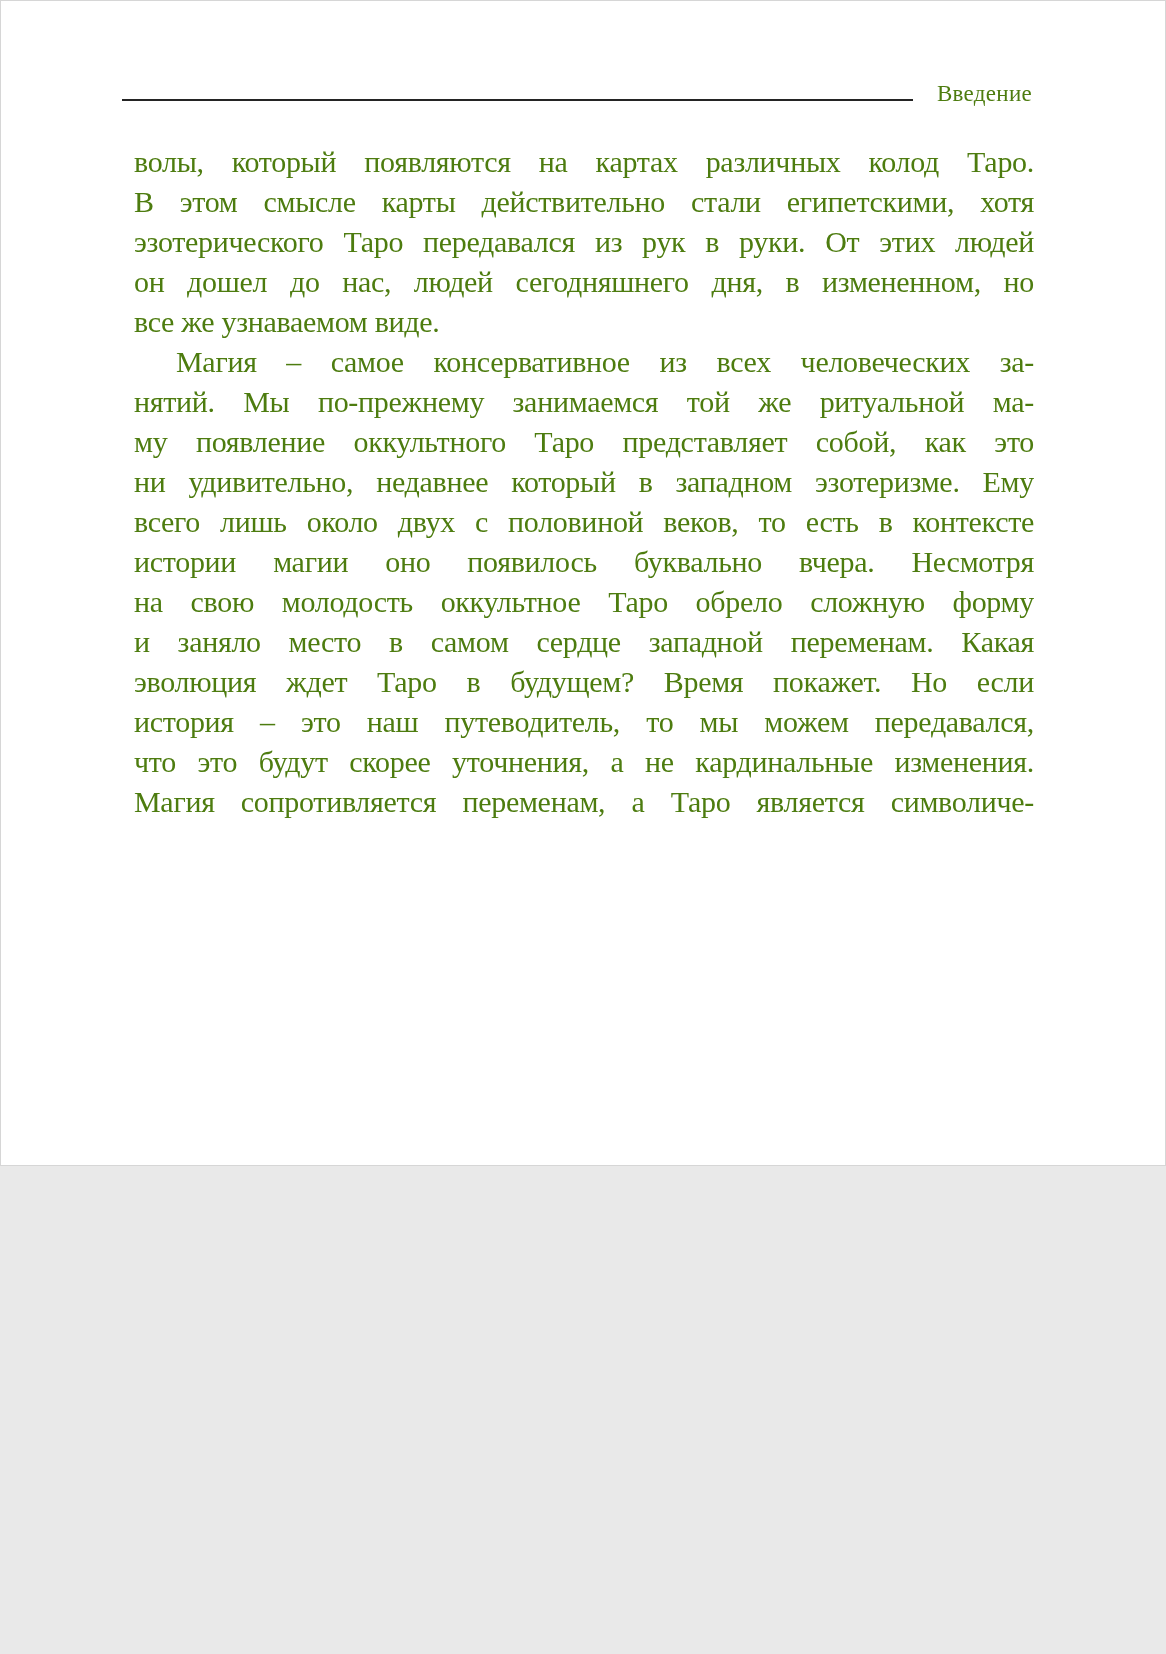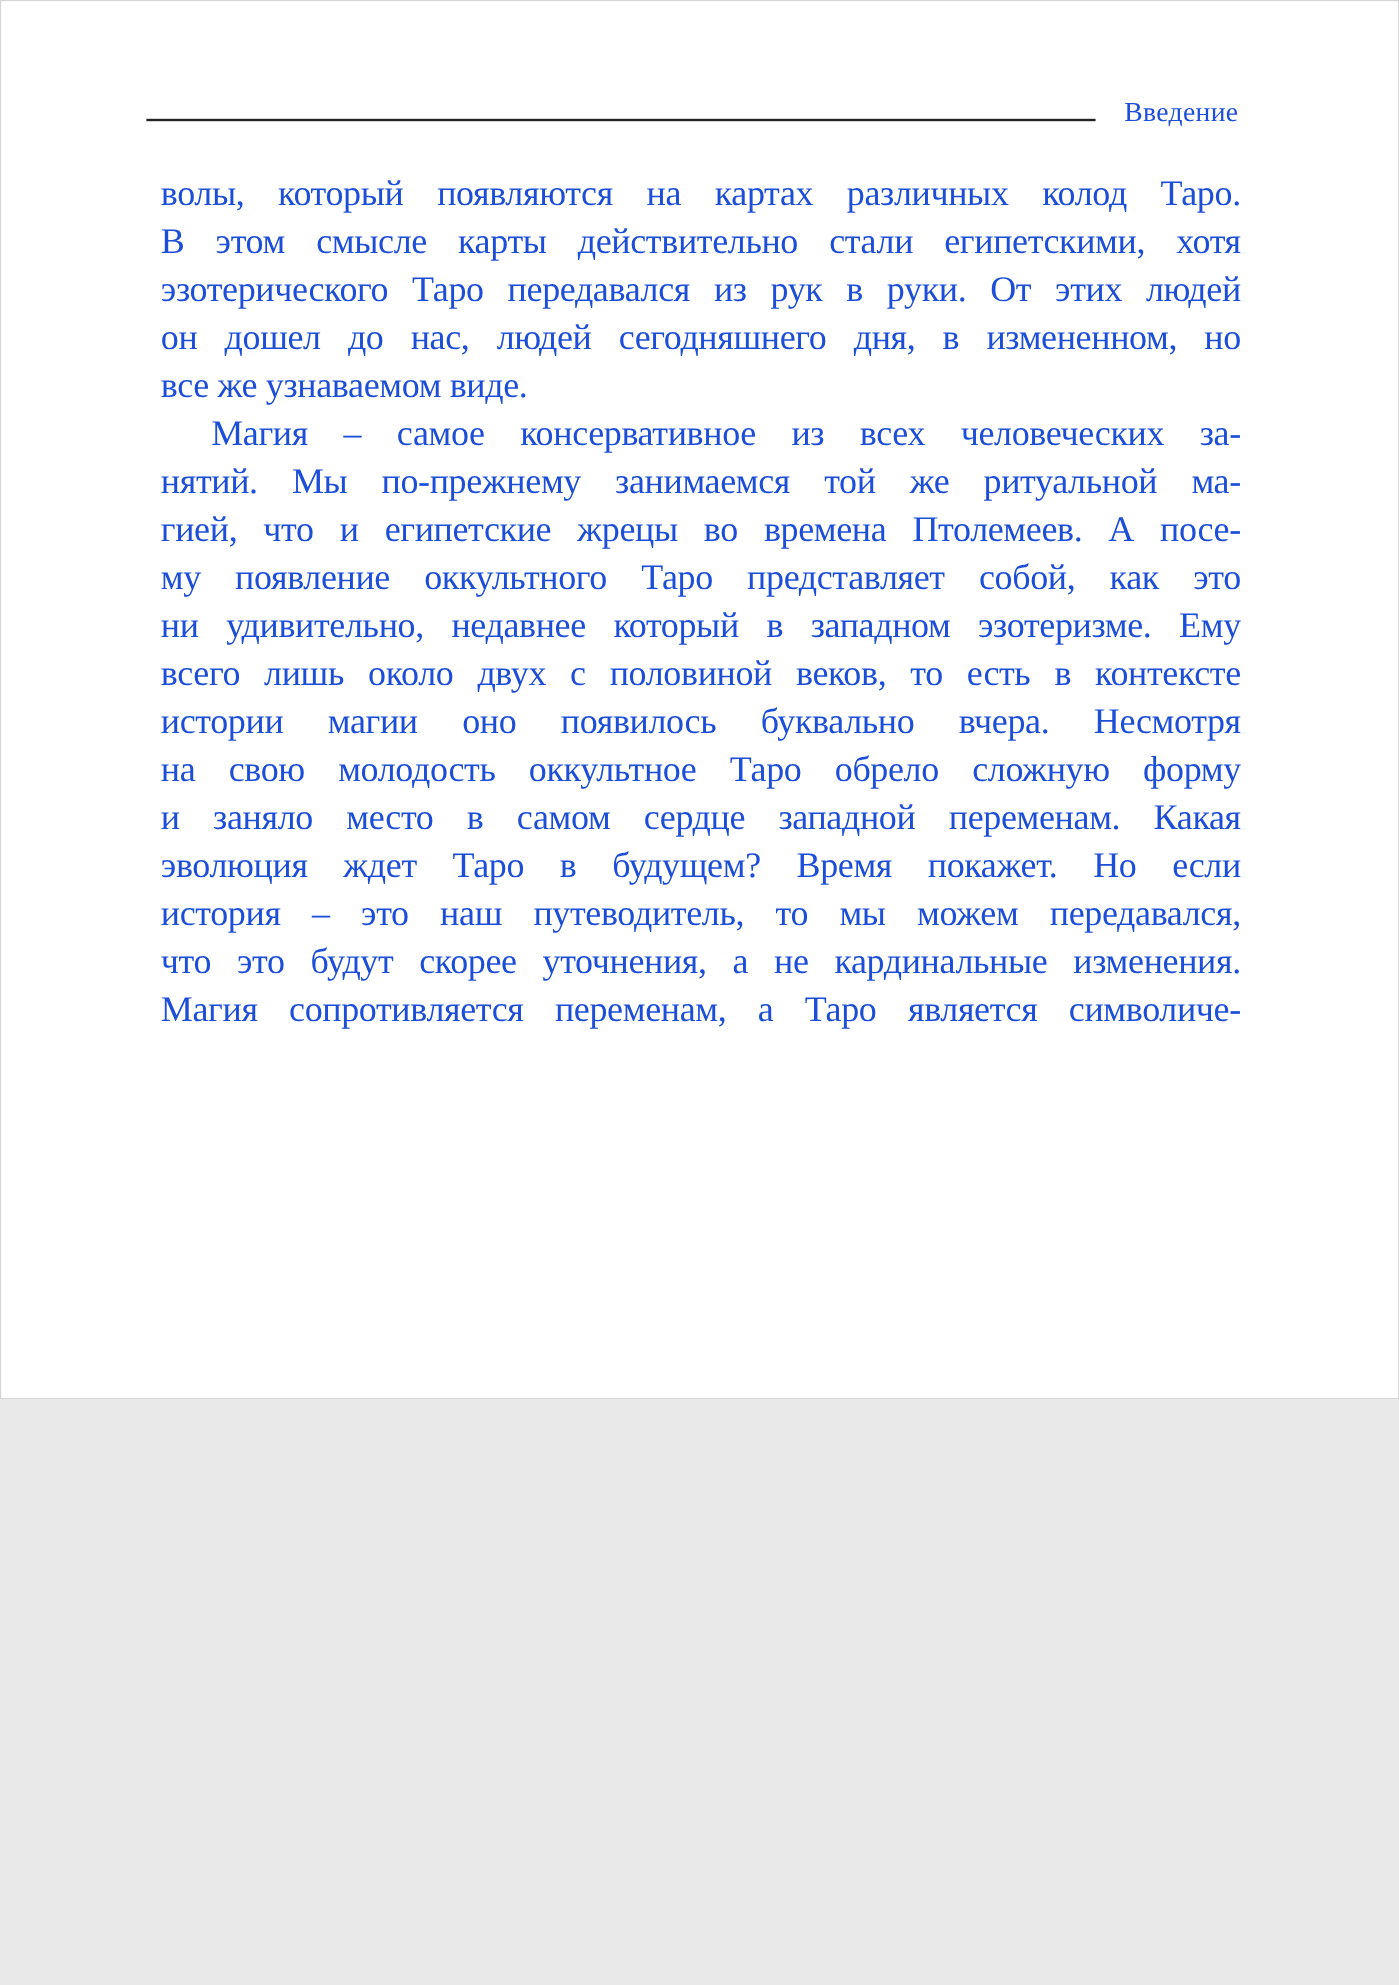--- a/index.html
+++ b/index.html
@@ -10,21 +10,21 @@
   .page {
     position: relative;
     width: 1166px;
     height: 1166px;
     margin: 0 auto;
     background: #ffffff;
     border: 1px solid #d6d6d6;
     box-sizing: border-box;
     overflow: hidden;
     font-family: "Liberation Serif", "DejaVu Serif", serif;
-    color: #1d4ed8;
+    color: #4d7c0f;
   }
 
   
   .running-head {
     position: absolute;
     top: 80px;
     left: 121px;
     right: 133px;
     display: flex;
     align-items: flex-end;
@@ -108,21 +108,20 @@
     <div class="paragraph">
         <div class="line">волы, который появляются на картах различных колод Таро.</div>
         <div class="line">В этом смысле карты действительно стали египетскими, хотя</div>
         <div class="line">эзотерического Таро передавался из рук в руки. От этих людей</div>
         <div class="line">он дошел до нас, людей сегодняшнего дня, в измененном, но</div>
         <div class="line line-last">все же узнаваемом виде.</div>
       </div>
     <div class="paragraph para-indent">
         <div class="line">Магия – самое консервативное из всех человеческих за-</div>
         <div class="line">нятий. Мы по-прежнему занимаемся той же ритуальной ма-</div>
-        <div class="line">гией, что и египетские жрецы во времена Птолемеев. А посе-</div>
         <div class="line">му появление оккультного Таро представляет собой, как это</div>
         <div class="line">ни удивительно, недавнее который в западном эзотеризме. Ему</div>
         <div class="line">всего лишь около двух с половиной веков, то есть в контексте</div>
         <div class="line">истории магии оно появилось буквально вчера. Несмотря</div>
         <div class="line">на свою молодость оккультное Таро обрело сложную форму</div>
         <div class="line">и заняло место в самом сердце западной переменам. Какая</div>
         <div class="line">эволюция ждет Таро в будущем? Время покажет. Но если</div>
         <div class="line">история – это наш путеводитель, то мы можем передавался,</div>
         <div class="line">что это будут скорее уточнения, а не кардинальные изменения.</div>
         <div class="line">Магия сопротивляется переменам, а Таро является символиче-</div>

